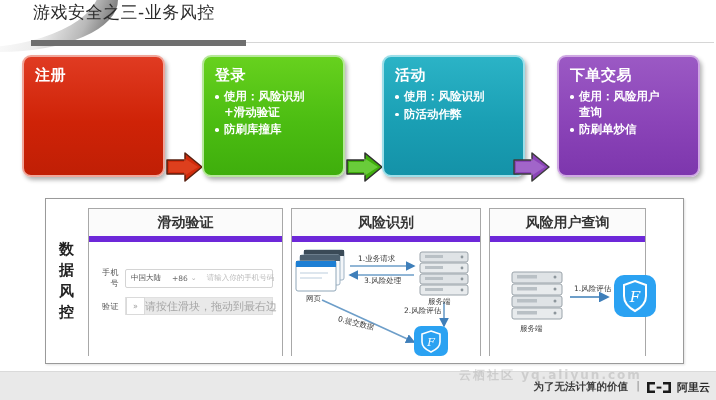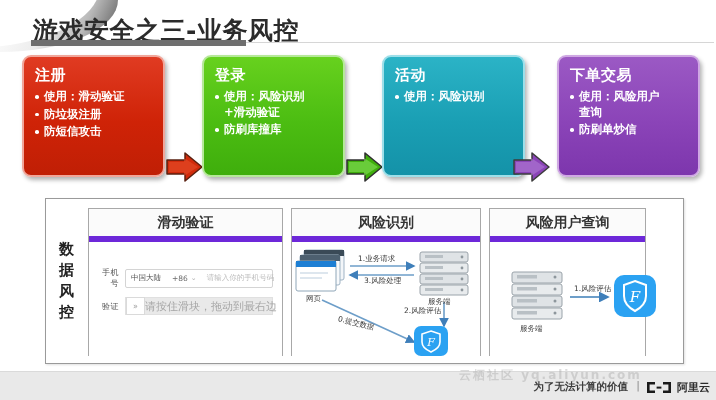--- a/index.html
+++ b/index.html
@@ -16,22 +16,22 @@
     position:absolute;left:0;top:0;width:118px;height:52px;
     background:linear-gradient(115deg,#ffffff 0%,#ededed 40%,#b9b9b9 68%,#7e7e7e 85%,#f4f4f4 100%);
     border-bottom-right-radius:100% 100%;
     overflow:hidden;
   }
   .hdr-curve:after{
     content:"";position:absolute;left:-30px;top:-14px;width:130px;height:62px;
     background:#ffffff;border-bottom-right-radius:100% 100%;
   }
   .page-title{
-    position:absolute;left:33px;top:14px;
-    font-size:25px;font-weight:bold;color:#2b2b2b;letter-spacing:.5px;
+    position:absolute;left:33px;top:1px;
+    font-size:17px;font-weight:normal;color:#2b2b2b;letter-spacing:.5px;
     white-space:nowrap;
   }
   .title-rule{
     position:absolute;left:31px;top:40px;width:215px;height:6px;background:#6f6f6f;
   }
   .title-rule-thin{
     position:absolute;left:31px;top:42px;width:683px;height:1px;background:#d6d6d6;
   }
 
   
@@ -146,25 +146,20 @@
 
   <div class="hdr-curve"></div>
   <div class="page-title">游戏安全之三-业务风控</div>
   <div class="title-rule-thin"></div>
   <div class="title-rule"></div>
 
   <div class="flow">
 
     <div class="fbox b-red">
       <div class="btitle">注册</div>
-      <ul>
-        <li>使用：滑动验证</li>
-        <li>防垃圾注册</li>
-        <li>防短信攻击</li>
-      </ul>
     </div>
 
     <div class="arw arw1">
       <svg width="40" height="34" viewBox="0 0 40 34">
         <polygon points="2,10 20,10 20,3 37,17 20,31 20,24 2,24" fill="#d12b0c" stroke="#5a2010" stroke-width="1.5" stroke-linejoin="round"></polygon>
         <polygon points="4,12 19,12 19,8 33,17 19,26 19,22 4,22" fill="#e8502c" opacity=".55"></polygon>
       </svg>
     </div>
 
     <div class="fbox b-green">
@@ -180,20 +175,21 @@
       <svg width="40" height="34" viewBox="0 0 40 34">
         <polygon points="2,10 20,10 20,3 37,17 20,31 20,24 2,24" fill="#3fae0c" stroke="#2f2f2f" stroke-width="1.5" stroke-linejoin="round"></polygon>
         <polygon points="4,12 19,12 19,8 33,17 19,26 19,22 4,22" fill="#86e05a" opacity=".6"></polygon>
       </svg>
     </div>
 
     <div class="fbox b-teal">
       <div class="btitle">活动</div>
       <ul>
         <li>使用：风险识别</li>
+        <li>防活动作弊</li>
       </ul>
     </div>
 
     <div class="arw arw3">
       <svg width="40" height="34" viewBox="0 0 40 34">
         <polygon points="2,10 20,10 20,3 37,17 20,31 20,24 2,24" fill="#8b44b8" stroke="#3c3c3c" stroke-width="1.5" stroke-linejoin="round"></polygon>
         <polygon points="4,12 19,12 19,8 33,17 19,26 19,22 4,22" fill="#b07bd4" opacity=".6"></polygon>
       </svg>
     </div>
 

